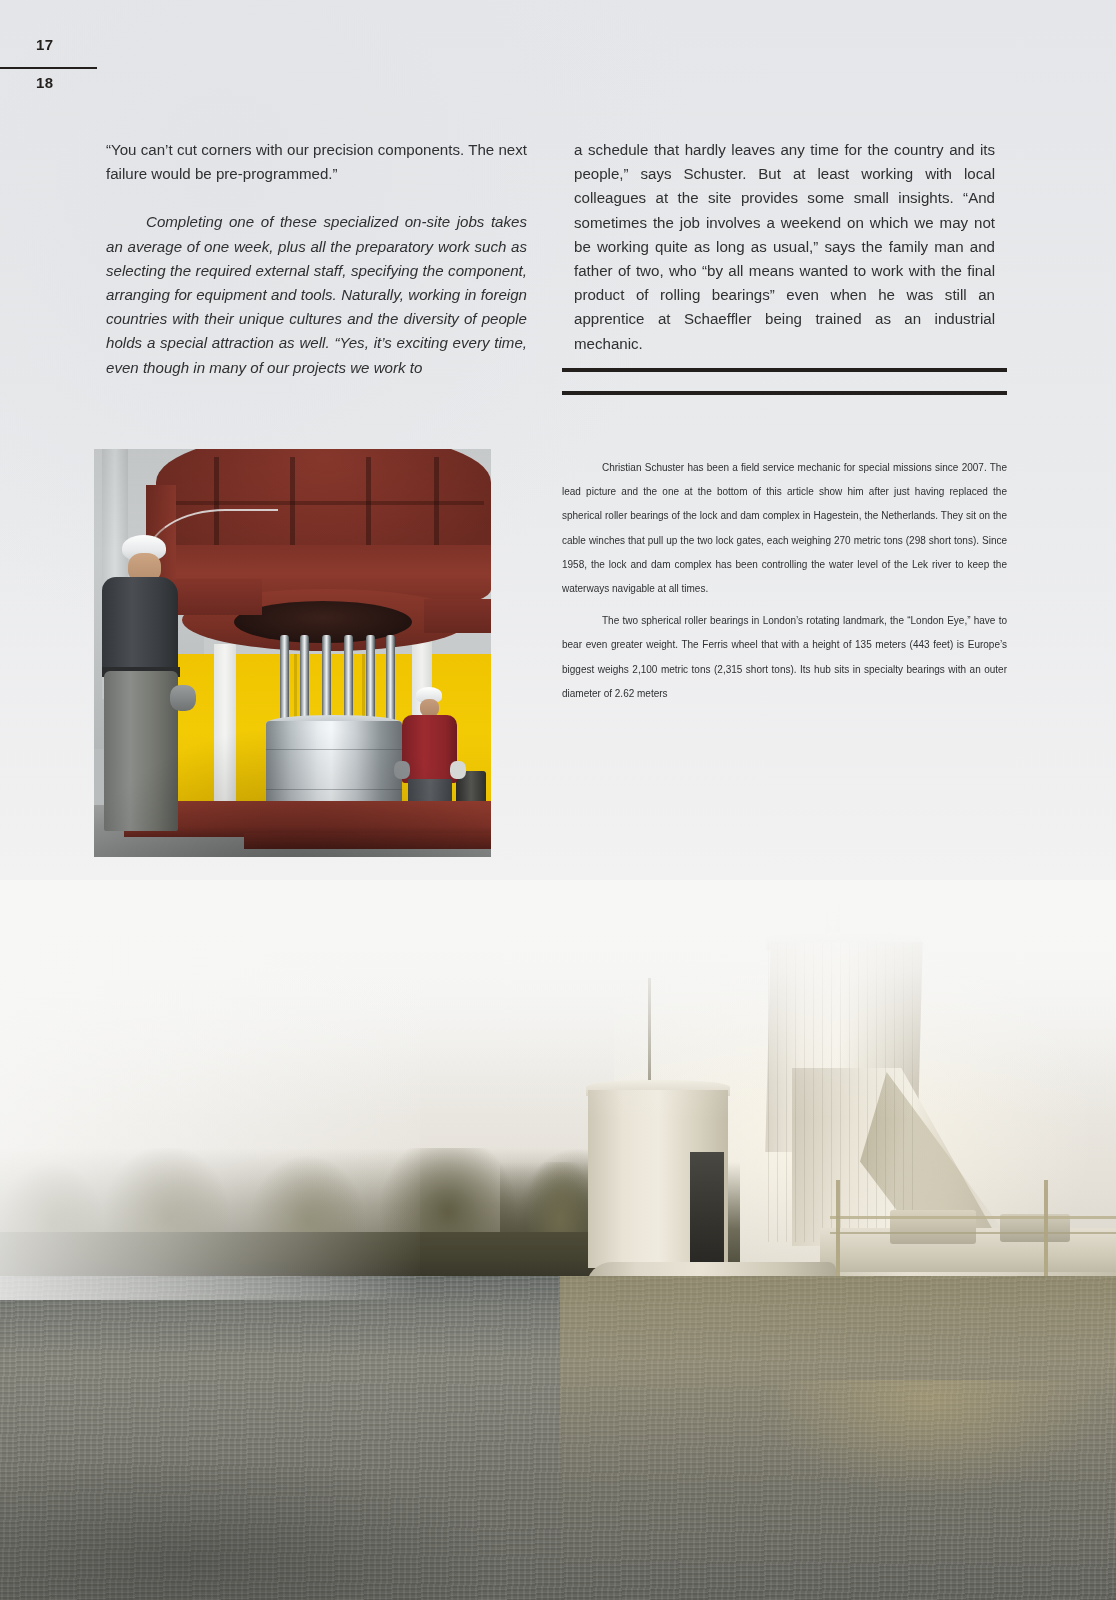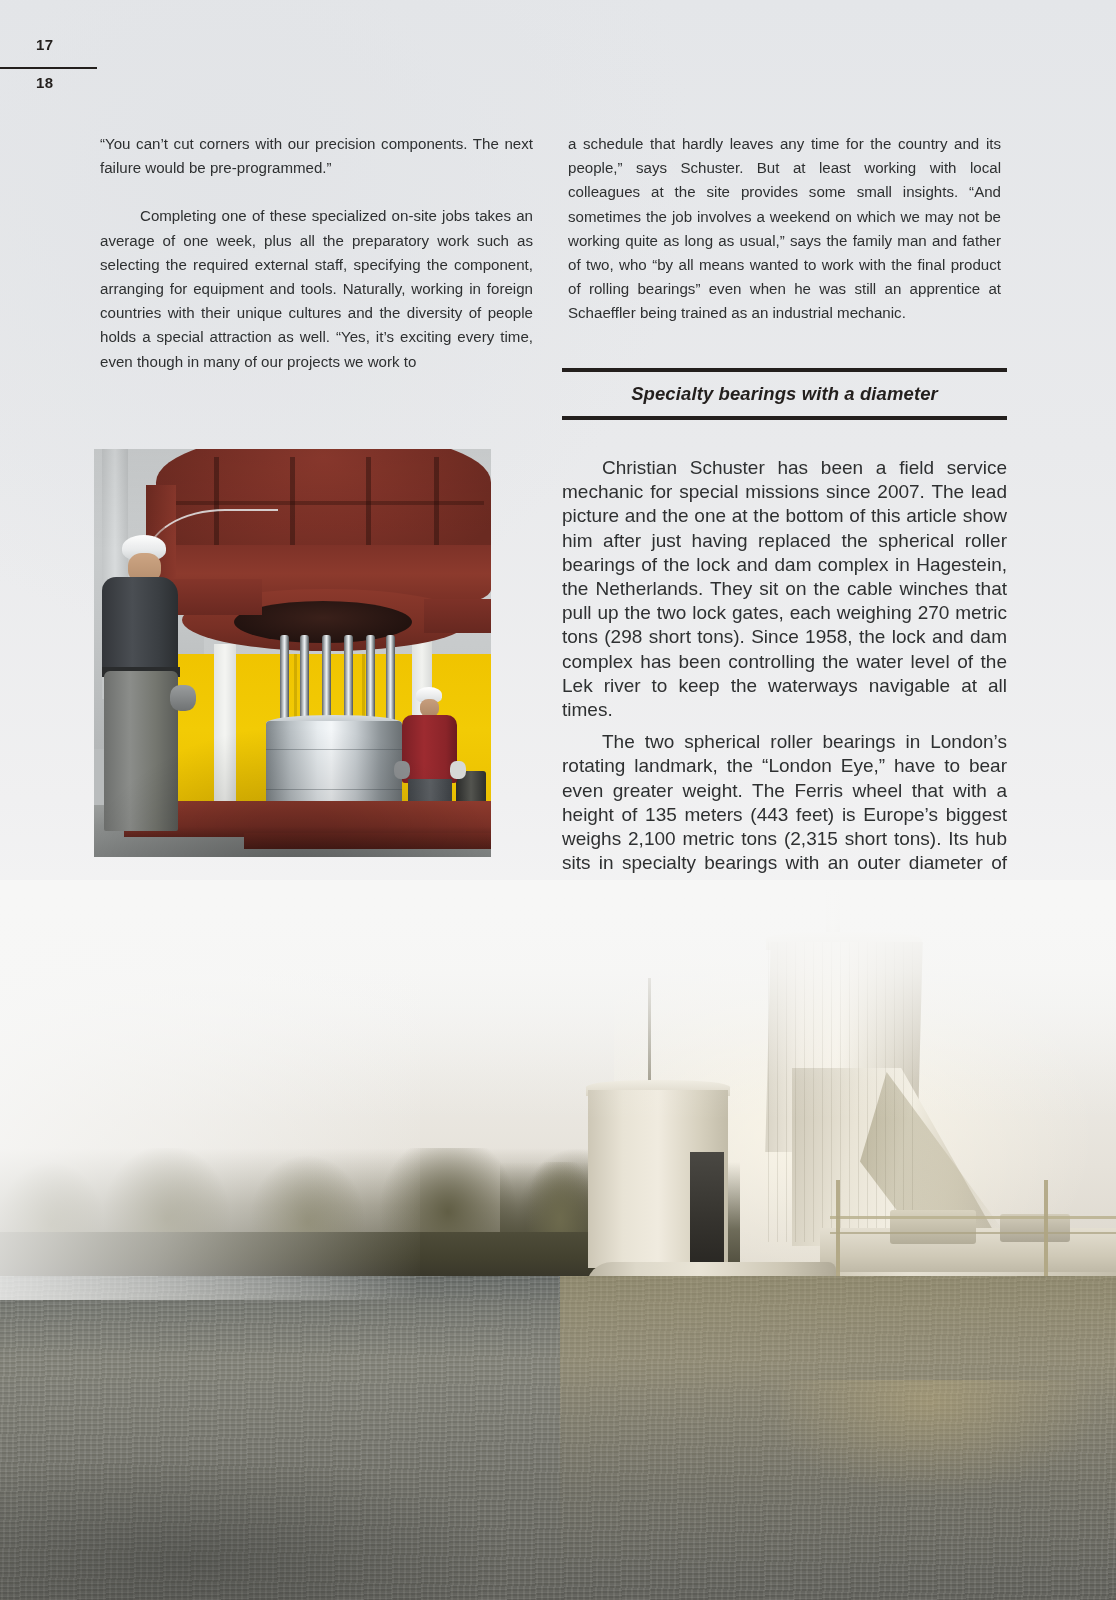--- a/index.html
+++ b/index.html
@@ -63,24 +63,25 @@
     color: #2e3031;
     font-size: 15.1px;
     line-height: 24.2px;
     text-align: justify;
     text-justify: inter-word;
   }
   .col-left  { left: 94px; }
   .col-right { left: 562px; }
 
   .col p {
-    margin: 6px;
+    margin: 12px;
   }
   .col p.indent {
     text-indent: 40px;
+    font-style: italic;
   }
   .col p.gap {
     margin-top: 24px;
   }
 
   
   .section-head {
     position: absolute;
     left: 562px;
     top: 368px;
@@ -103,21 +104,21 @@
   }
   .section-title .line { display: block; }
 
   
   .col-right-lower {
     position: absolute;
     left: 562px;
     top: 456px;
     width: 445px;
     color: #2e3031;
-    font-size: 19px;
+    font-size: 10px;
     line-height: 24.2px;
     text-align: justify;
   }
   .col-right-lower p { margin: 0; }
   .col-right-lower p.indent { text-indent: 40px; }
   .col-right-lower p.gap { margin-top: 8px; }
 
   
   .photo-factory {
     position: absolute;
@@ -574,21 +575,20 @@
     <p class="indent gap">Completing one of these specialized on-site jobs takes an average of one week, plus all the preparatory work such as selecting the required external staff, specifying the component, arranging for equipment and tools. Naturally, working in foreign countries with their unique cultures and the diversity of people holds a special attraction as well. “Yes, it’s exciting every time, even though in many of our projects we work to</p>
   </div>
 
   <div class="col col-right">
     <p>a schedule that hardly leaves any time for the country and its people,” says Schuster. But at least working with local colleagues at the site provides some small insights. “And sometimes the job involves a weekend on which we may not be working quite as long as usual,” says the family man and father of two, who “by all means wanted to work with the final product of rolling bearings” even when he was still an apprentice at Schaeffler being trained as an industrial mechanic.</p>
   </div>
 
   <div class="section-head">
     <div class="rule-thick"></div>
     <div class="section-title">
-      <span class="line">Specialty bearings with a diameter</span>
     </div>
     <div class="rule-thick"></div>
   </div>
 
   <div class="col-right-lower">
     <p class="indent">Christian Schuster has been a field service mechanic for special missions since 2007. The lead picture and the one at the bottom of this article show him after just having replaced the spherical roller bearings of the lock and dam complex in Hagestein, the Netherlands. They sit on the cable winches that pull up the two lock gates, each weighing 270 metric tons (298 short tons). Since 1958, the lock and dam complex has been controlling the water level of the Lek river to keep the waterways navigable at all times.</p>
     <p class="indent gap">The two spherical roller bearings in London’s rotating landmark, the “London Eye,” have to bear even greater weight. The Ferris wheel that with a height of 135 meters (443 feet) is Europe’s biggest weighs 2,100 metric tons (2,315 short tons). Its hub sits in specialty bearings with an outer diameter of 2.62 meters</p>
   </div>
 
   <div class="photo-factory">

